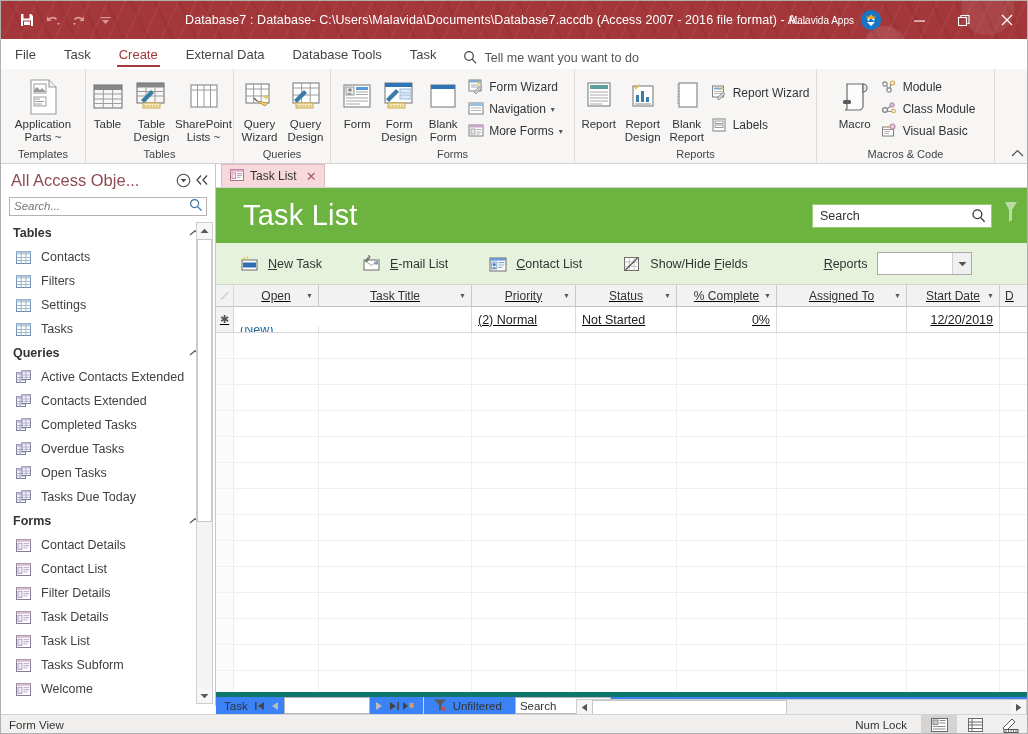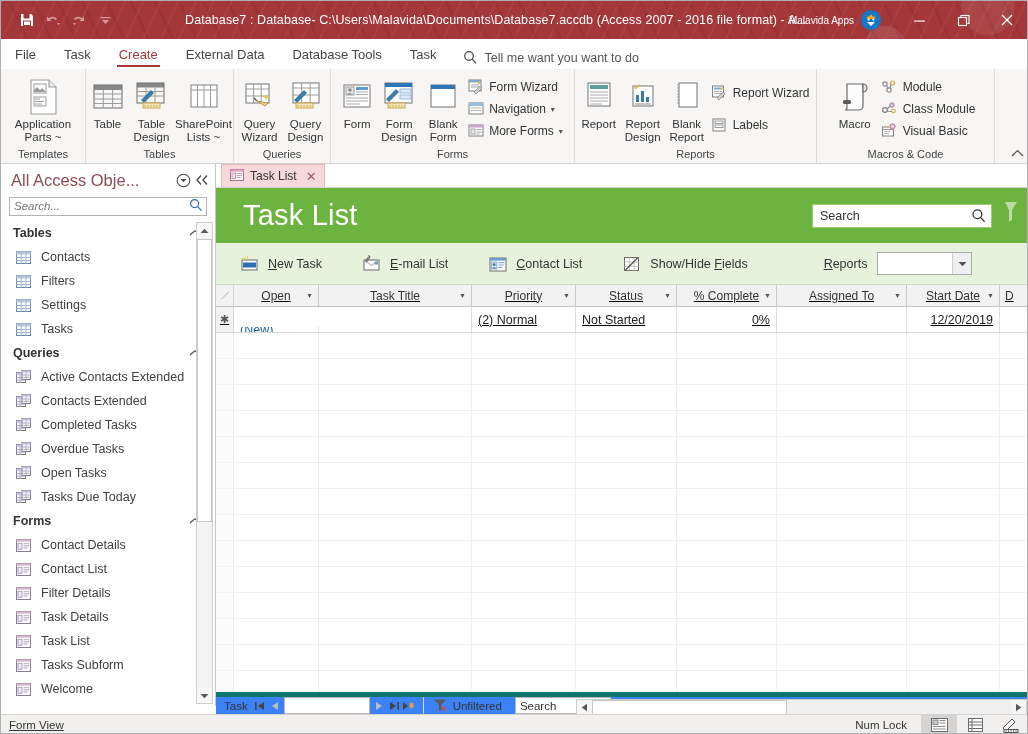--- a/index.html
+++ b/index.html
@@ -273,21 +273,21 @@
     color: #555; font-size: 8px; background: #f5f5f5;
   }
   .hscroll .hthumb { width: 195px; height: 15px; background: #ffffff; border: 1px solid #c9c7c5; }
 
   
   .statusbar {
     position: absolute; left: 0; top: 713px; width: 1028px; height: 21px;
     background: #f1f0ef; border-top: 1px solid #d6d4d2; display: flex; align-items: center;
     font-size: 11.5px; color: #333;
   }
-  .status-left { padding-left: 8px; text-decoration: underline; }
+  .status-left { padding-left: 8px; }
   .status-right { margin-left: auto; display: flex; align-items: center; height: 100%; }
   .numlock { margin-right: 14px; }
   .viewbtn {
     width: 36px; height: 21px; display: flex; align-items: center; justify-content: center;
   }
   .viewbtn.sel { background: #d6d4d2; }
   svg { shape-rendering: geometricPrecision; }
 </style>
 </head>
 <body>

